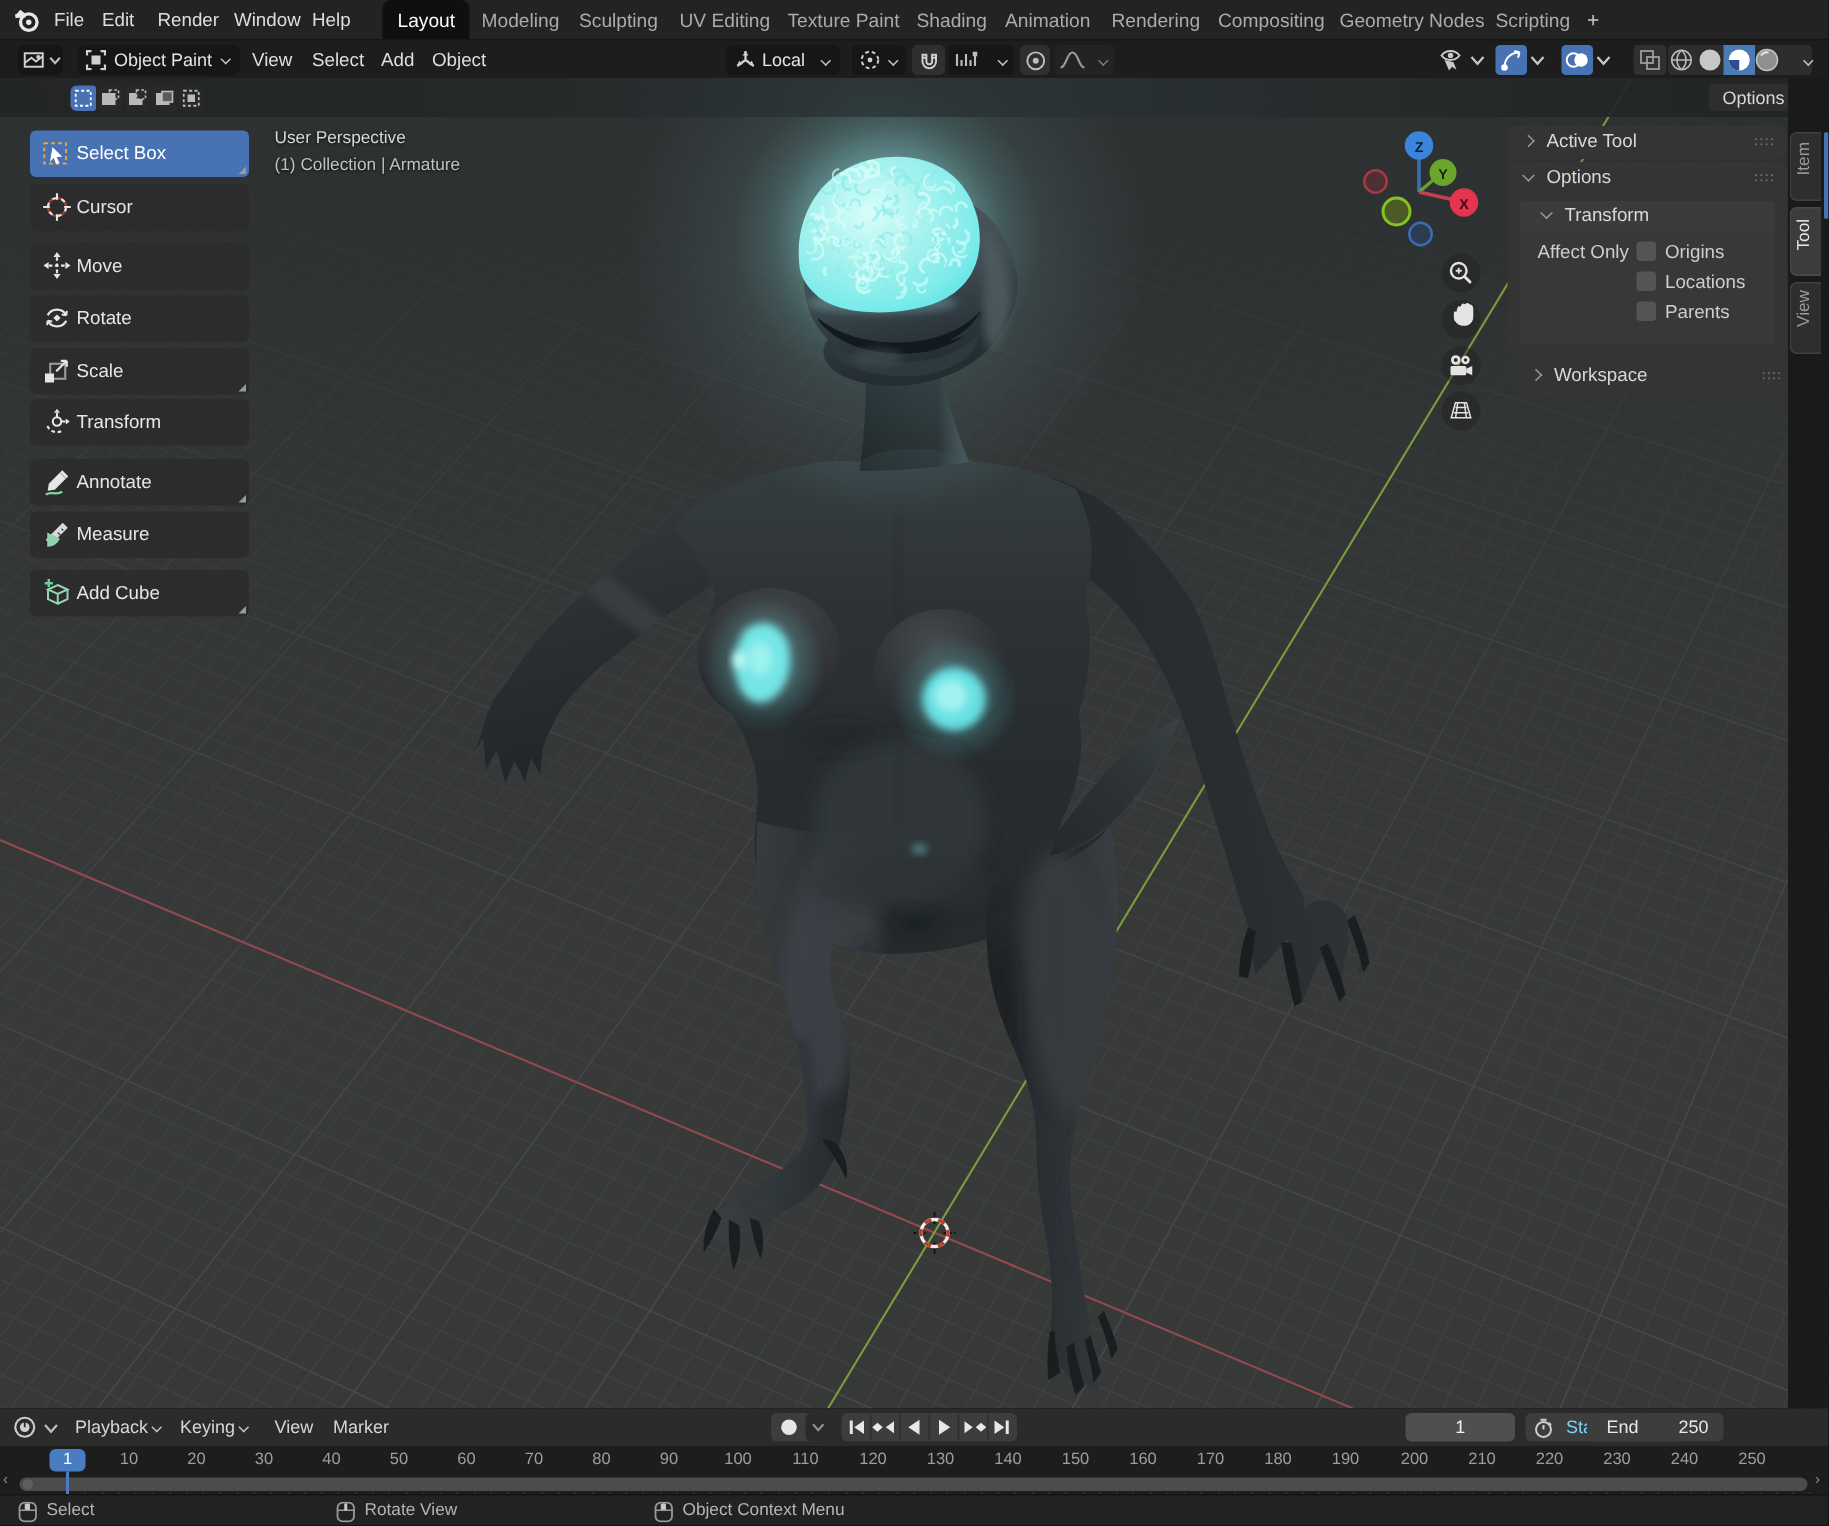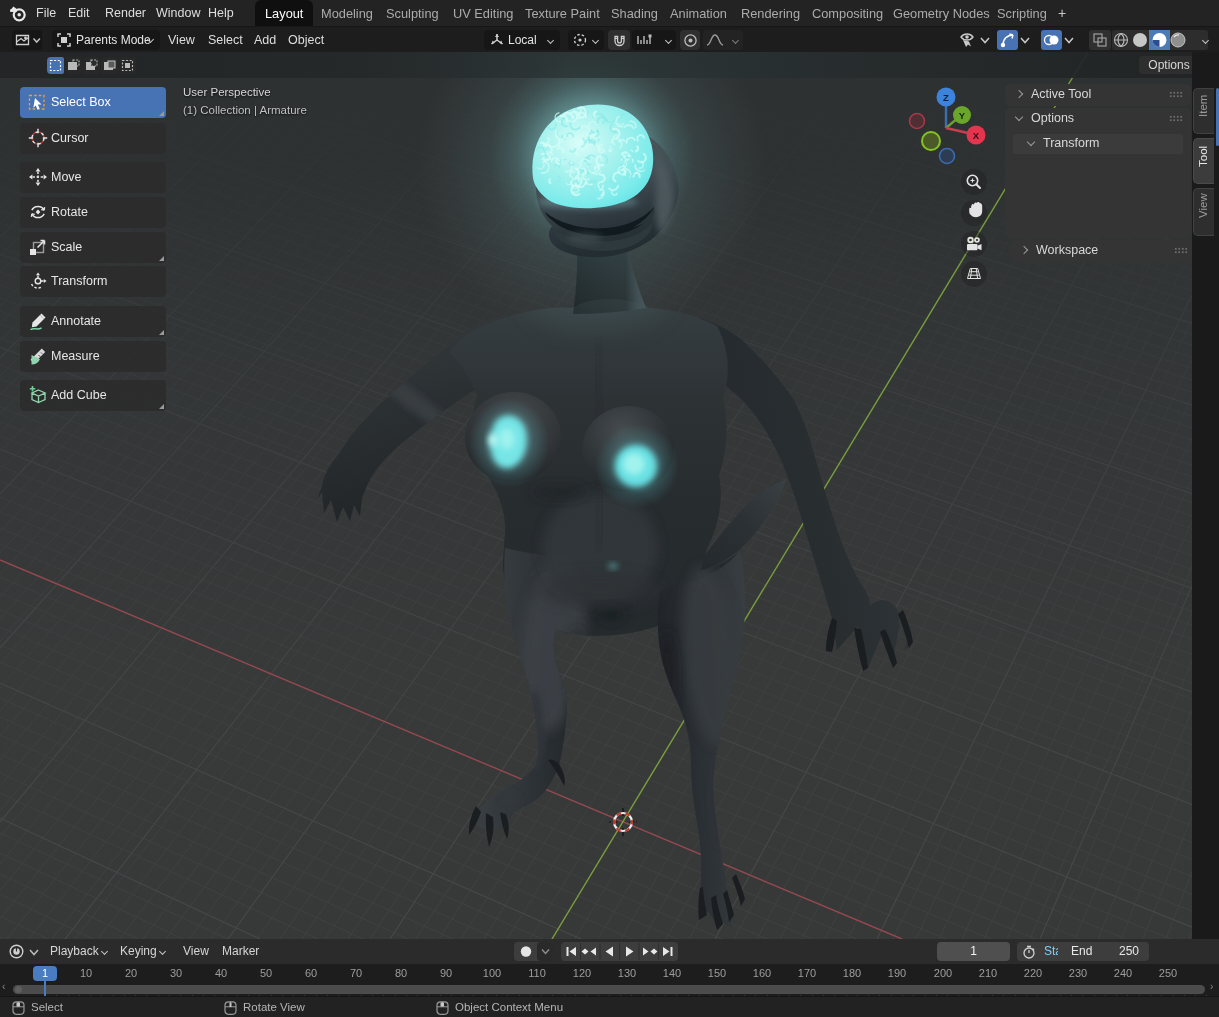--- a/index.html
+++ b/index.html
@@ -83,21 +83,21 @@
 <path d="M4.5 5.5 H16.5 V14.5 H4.5 Z" fill="none" stroke="#cfcfcf" stroke-width="1.3"></path>
 <path d="M4.5 12 L9 8.5 L12 11 L16.5 7.5" fill="none" stroke="#cfcfcf" stroke-width="1.2"></path>
 <circle cx="13.5" cy="8" r="1.4" fill="#cfcfcf"></circle>
 <path d="M21.5 8.5 l3.2 3.6 l3.2 -3.6" fill="none" stroke="#bdbdbd" stroke-width="1.5"></path>
 </svg></div>
       <div class="btn" style="left:52px;top:3px;width:108px;height:20px;font-size:12px;line-height:20px;">
 <svg style="position:absolute;left:5px;top:3px" width="14" height="14" viewBox="0 0 14 14">
 <path d="M1 4 V1 H4 M10 1 H13 V4 M13 10 V13 H10 M4 13 H1 V10" fill="none" stroke="#cfcfcf" stroke-width="1.5"></path>
 <rect x="4" y="4" width="6" height="6" fill="#cfcfcf"></rect>
 </svg>
-<span style="margin-left:24px">Parents Mode</span>
+<span style="margin-left:24px">Object Paint</span>
 <span class="caret" style="position:absolute;right:7px;top:7px"></span></div>
       <span class="menu" style="left:168px">View</span>
       <span class="menu" style="left:208px">Select</span>
       <span class="menu" style="left:254px">Add</span>
       <span class="menu" style="left:288px">Object</span>
       <div class="btn" style="left:484px;top:3px;width:76px;height:20px;font-size:12px;line-height:20px;">
 <svg style="position:absolute;left:6px;top:3px" width="14" height="14" viewBox="0 0 14 14">
 <path d="M7 7 L7 1 M7 7 L1.5 11 M7 7 L12.5 11" stroke="#cfcfcf" stroke-width="1.5"></path>
 <path d="M7 1 l-2 3 h4 Z M1.5 11 l3.2 -1 l-2 -2.6 Z M12.5 11 l-3.2 -1 l2 -2.6 Z" fill="#cfcfcf"></path>
 </svg>
@@ -888,20 +888,29 @@
       <div class="dots" style="top:7px"></div>
     </div>
     <div class="panel" style="left:1005px;top:108px;width:186px;height:130px;">
 <span class="chr d" style="left:11px;top:6px;"></span>
 <span style="position:absolute;left:26px;top:3px;">Options</span>
       <div class="dots" style="top:7px"></div>
 <div style="position:absolute;left:8px;top:26px;width:170px;height:20px;background:#3b3b3b;border-radius:3px 3px 0 0;">
 <span class="chr d" style="left:15px;top:5px;"></span>
 <span style="position:absolute;left:30px;top:2px;">Transform</span>
       </div>
+<div style="position:absolute;left:8px;top:46px;width:170px;height:76px;background:#383838;border-radius:0 0 3px 3px;">
+<span style="position:absolute;left:12px;top:7px;color:#cdcdcd;">Affect Only</span>
+<div style="position:absolute;left:78px;top:7px;width:13px;height:13px;background:#545454;border-radius:2.5px;"></div>
+<span style="position:absolute;left:97px;top:7px;color:#cdcdcd;">Origins</span>
+<div style="position:absolute;left:78px;top:27px;width:13px;height:13px;background:#545454;border-radius:2.5px;"></div>
+<span style="position:absolute;left:97px;top:27px;color:#cdcdcd;">Locations</span>
+<div style="position:absolute;left:78px;top:47px;width:13px;height:13px;background:#545454;border-radius:2.5px;"></div>
+<span style="position:absolute;left:97px;top:47px;color:#cdcdcd;">Parents</span>
+</div>
     </div>
     <div class="panel" style="left:1010px;top:240px;width:186px;height:22px;text-align:center;">
 <span class="chr r" style="left:11px;top:7px;"></span>
 <span style="position:absolute;left:26px;top:3px;">Workspace</span>
       <div class="dots" style="top:7px"></div>
     </div>
     <div class="abs" style="left:1192px;top:52px;width:27px;height:887px;background:#1a1a1a;"></div>
     <div class="abs" style="left:1216px;top:88px;width:3px;height:58px;background:#4772b3;border-radius:1.5px;"></div>
     <div class="rtab" style="top:88px;height:46px;">
       <span>Item</span>

